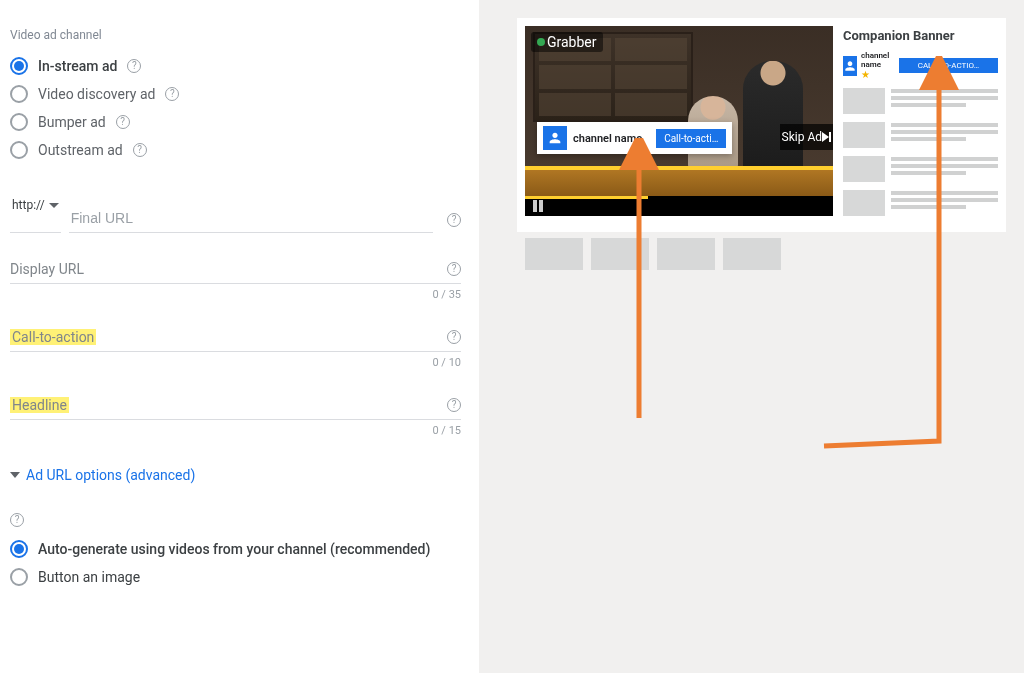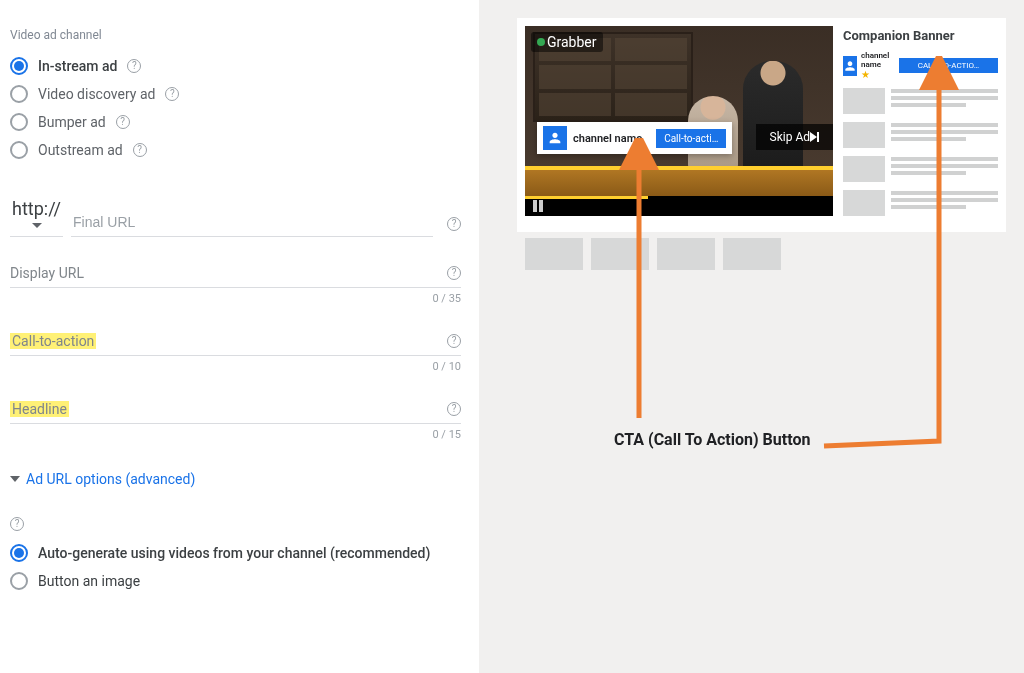--- a/index.html
+++ b/index.html
@@ -55,25 +55,24 @@
   .radio-row.selected .radio-label { color: #3c4043; font-weight: 500; }
   .help-circle {
     width: 14px; height: 14px; border: 1px solid #9aa0a6; border-radius: 50%;
     font-size: 10px; color: #9aa0a6; line-height: 12px; text-align: center;
     display: inline-block; flex-shrink: 0;
   }
   
   .url-row { display: flex; align-items: flex-end; margin-top: 30px; gap: 8px; }
   .proto-select {
     display: flex; align-items: center; gap: 4px;
-    color: #3c4043; font-size: 18px;
+    color: #3c4043; font-size: 12px;
     border-bottom: 1px solid #dadce0;
-    padding: 4px 2px 8px 2px;
+    padding: 4px 2px 20px 2px;
     cursor: pointer;
-    flex-direction: column;
   }
   .caret-down {
     width: 0; height: 0; border-left: 5px solid transparent; border-right: 5px solid transparent;
     border-top: 5px solid #5f6368;
   }
   .underlined-input {
     flex: 1;
     border: none; border-bottom: 1px solid #dadce0;
     font-size: 14px; padding: 4px 2px 6px 2px; outline: none;
     color: #3c4043; background: transparent;
@@ -148,21 +147,21 @@
   }
   .mini-avatar svg { width: 16px; height: 16px; fill: #fff; }
   .mini-text { font-size: 11px; font-weight: 600; color: #202124; }
   .cta-btn {
     background: #1a73e8; color: #fff; font-size: 10px; padding: 4px 8px;
     margin-left: 8px; white-space: nowrap;
   }
   .skip-ad {
     position: absolute; right: 0; bottom: 46px;
     background: rgba(0,0,0,.7); color: #fff; font-size: 12px;
-    padding: 6px 14px; display: flex; align-items: center; gap: 0;
+    padding: 6px 2px; display: flex; align-items: center; gap: 0;
   }
   .skip-tri { width:0;height:0;border-top:5px solid transparent;border-bottom:5px solid transparent;border-left:7px solid #fff;}
   .skip-bar { width:2px;height:10px;background:#fff;}
   .player-bar {
     position:absolute; bottom:0; left:0; right:0; height:20px; background:#000;
     display:flex; align-items:center; padding:0 8px;
   }
   .pause-icon { width:10px;height:12px; display:flex; gap:2px;}
   .pause-icon span{width:4px;background:#ccc;}
   .progress-line { position:absolute; left:0; top:0; height:3px; background:#ffcf2e; width:40%; }
@@ -391,21 +390,20 @@
     </div>
   </div>
   <div class="bottom-strip" style="width:308px;margin-left:8px;">
     <div class="sk-thumb"></div>
       <div class="sk-thumb"></div>
       <div class="sk-thumb"></div>
       <div class="sk-thumb"></div>
   </div>
 
 
-  <div class="annotation-label" style="left:135px; top:430px;">CTA (Call To Action) Button</div>
 
   <svg class="arrow-svg" style="left:140px; top:138px;" width="40" height="290">
     <defs>
         <marker id="ah1" markerWidth="12" markerHeight="12" refX="6" refY="6" orient="auto">
           <path d="M2,2 L10,6 L2,10 Z" fill="#ed7d31"></path>
         </marker>
       </defs>
     <line x1="20" y1="280" x2="20" y2="12" stroke="#ed7d31" stroke-width="5" marker-end="url(#ah1)"></line>
   </svg>
   <svg class="arrow-svg" style="left:340px; top:56px;" width="160" height="400">

